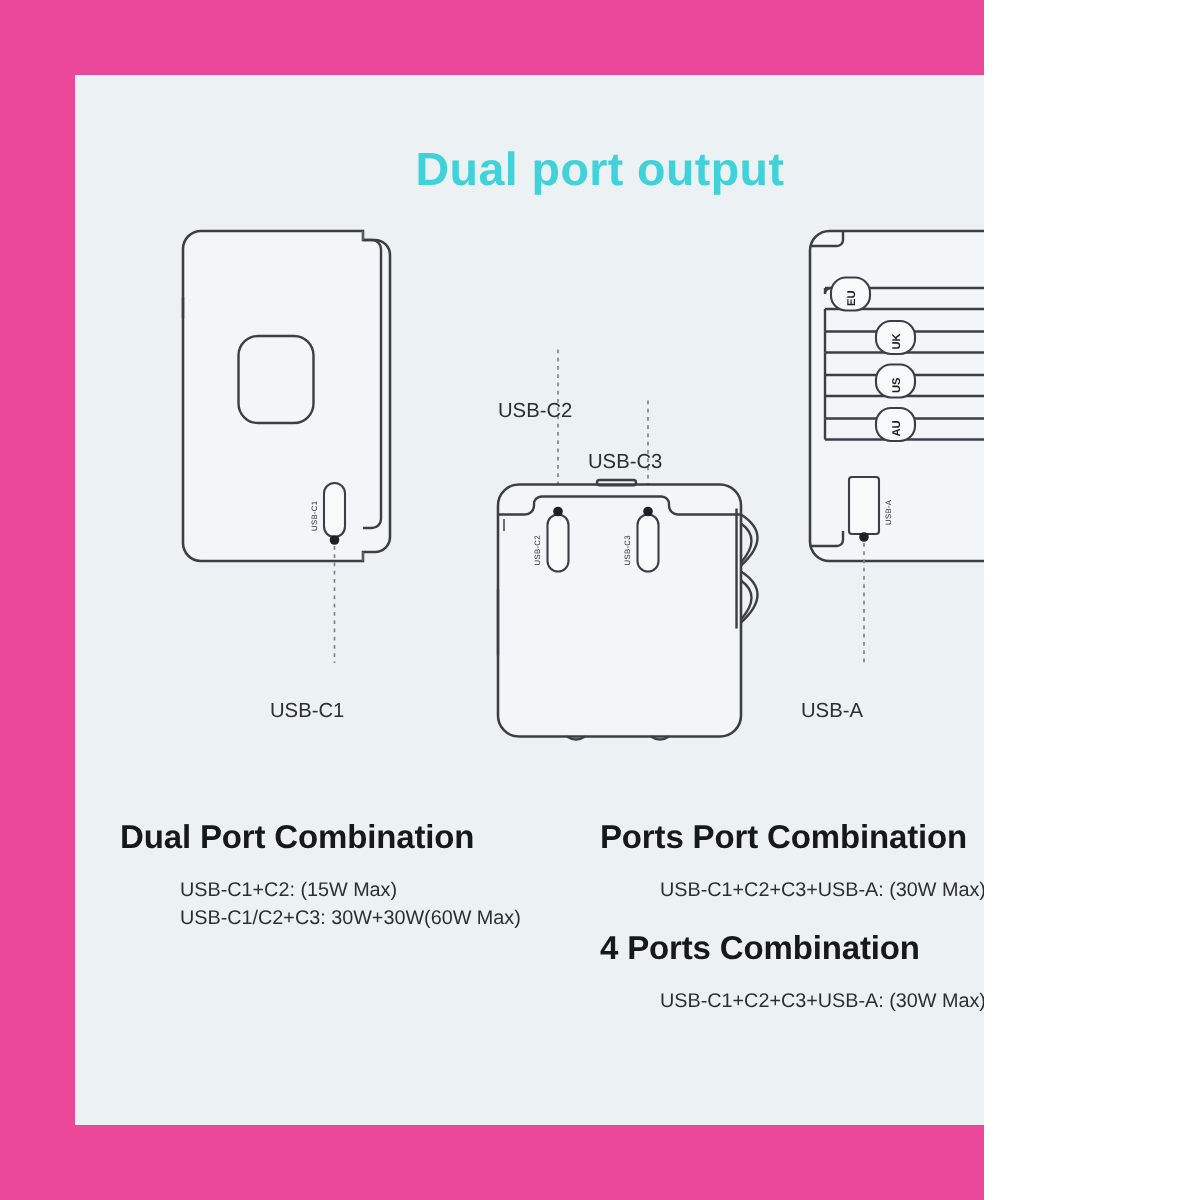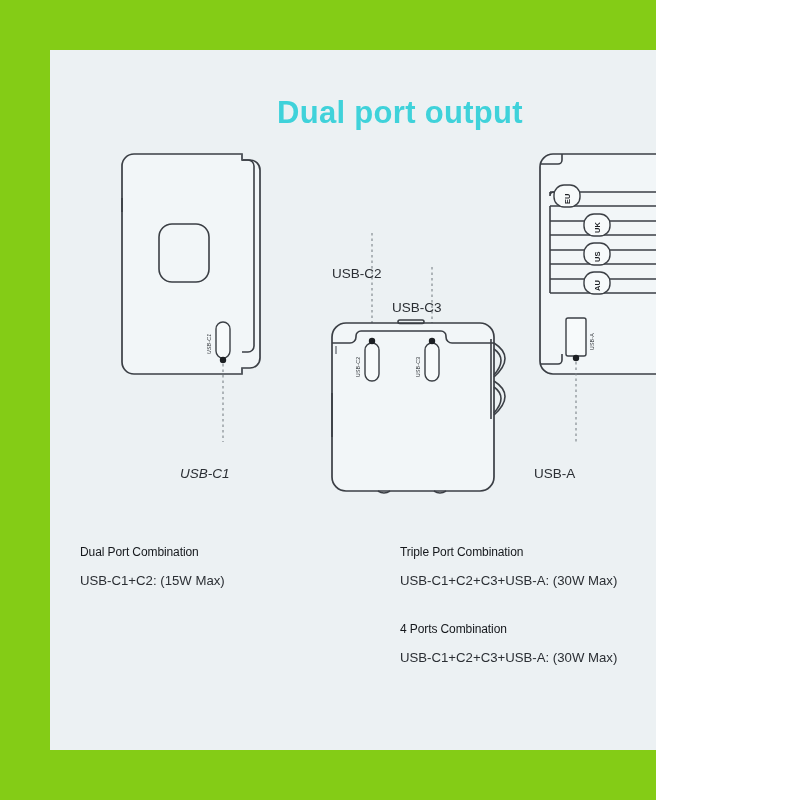--- a/index.html
+++ b/index.html
@@ -7,21 +7,21 @@
     padding: 0;
     width: 800px;
     height: 800px;
     background: #ffffff;
     font-family: "Liberation Sans", sans-serif;
   }
   #stage {
     position: relative;
     width: 656px;
     height: 800px;
-    background: #84cc16;
+    background: #ec4899;
     overflow: hidden;
   }
   .panel {
     position: absolute;
     left: 50px;
     top: 50px;
     width: 700px;
     height: 700px;
     background: #ecf1f3;
   }
@@ -62,43 +62,44 @@
   .callout {
     position: absolute;
     font-size: 13.5px;
     color: #2b2f34;
     white-space: nowrap;
   }
 
   
   .spec-col { position: absolute; }
   .spec-h {
-    font-size: 12px;
-    font-weight: normal;
+    font-size: 22px;
+    font-weight: bold;
     color: #15181c;
     margin: 0 0 12px 0;
     letter-spacing: -0.1px;
   }
-  .spec-h.second { margin-top: 32px; }
+  .spec-h.second { margin-top: 17px; }
   .spec-line {
     font-size: 13.2px;
     color: #2b2f34;
     line-height: 19px;
     white-space: nowrap;
+    margin-left: 40px;
   }
 </style>
 </head>
 <body>
 
 <div id="stage">
   <div class="panel">
 
     <div class="title">Dual port output</div>
 
-    <div class="device" style="left:28px; top:96px;font-style:italic;">
+    <div class="device" style="left:28px; top:96px;">
       <svg width="200" height="330" viewBox="0 0 200 330">
 
         <path class="body-fill" d="M56,8 h108 l0,6 h8 a10,10 0 0 1 10,10 v188 a10,10 0 0 1 -10,10 h-8 l0,6 h-108 a12,12 0 0 1 -12,-12 v-196 a12,12 0 0 1 12,-12 z"></path>
 
         <path class="stroke" d="M164,14 h6 a6,6 0 0 1 6,6 v180 a6,6 0 0 1 -6,6 h-6"></path>
         <path class="stroke-thin" d="M164,8 v6 M164,222 v6"></path>
 
         <path class="stroke" d="M44,52 v14"></path>
 
         <rect class="stroke" x="81" y="78" width="50" height="58" rx="13" ry="13"></rect>
@@ -181,24 +182,25 @@
         <text class="micro" transform="translate(72,204) rotate(-90)">USB-A</text>
         <circle class="dot" cx="54" cy="212" r="3.2"></circle>
         <path class="leader" d="M54,216 V296"></path>
       </svg>
       <div class="callout" style="left:12px; top:320px;">USB-A</div>
     </div>
 
     <div class="spec-col" style="left:30px; top:495px; width:330px;">
       <div class="spec-h">Dual Port Combination</div>
       <div class="spec-line">USB-C1+C2: (15W Max)</div>
+      <div class="spec-line">USB-C1/C2+C3: 30W+30W(60W Max)</div>
     </div>
 
     <div class="spec-col" style="left:350px; top:495px; width:340px;">
-      <div class="spec-h">Triple Port Combination</div>
+      <div class="spec-h">Ports Port Combination</div>
       <div class="spec-line">USB-C1+C2+C3+USB-A: (30W Max)</div>
 
       <div class="spec-h second">4 Ports Combination</div>
       <div class="spec-line">USB-C1+C2+C3+USB-A: (30W Max)</div>
     </div>
 
   </div>
 </div>
 
 </body></html>

